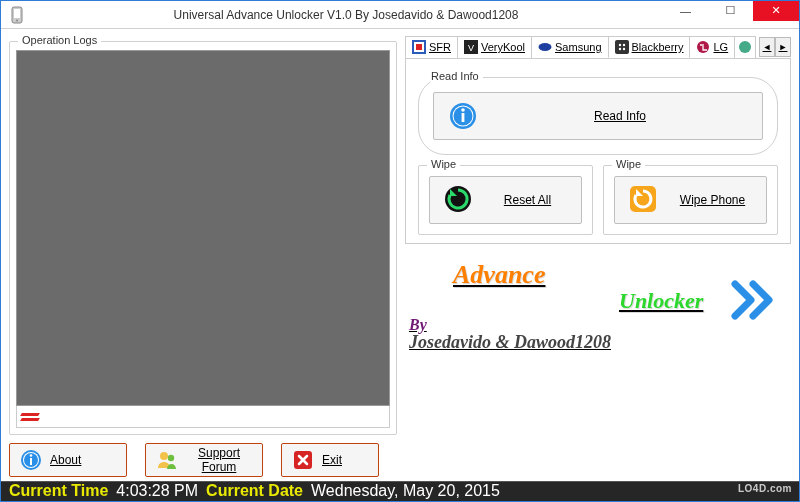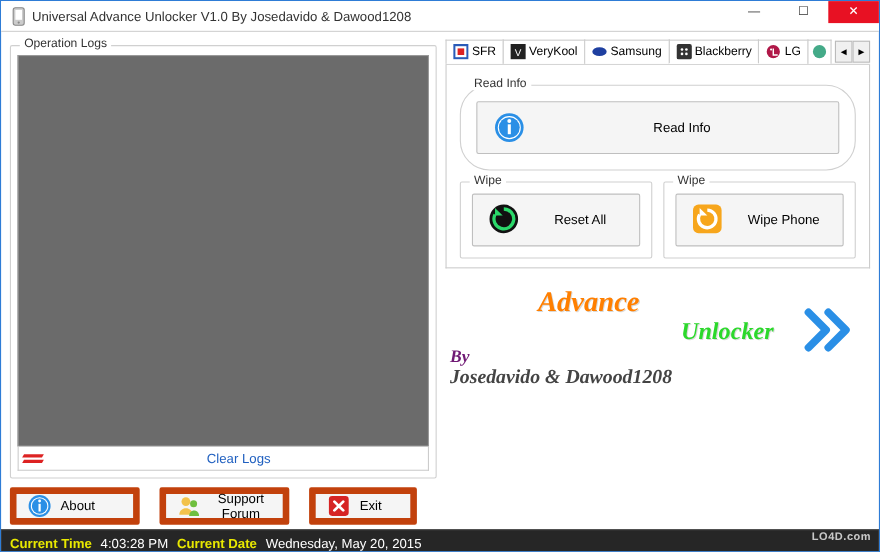--- a/index.html
+++ b/index.html
@@ -31,20 +31,21 @@
 .titlebar-icon {
   width: 24px;
   height: 24px;
   margin-left: 4px;
   display: flex;
   align-items: center;
   justify-content: center;
 }
 .titlebar-title {
   flex: 1;
+  text-align: center;
   color: #333;
   font-size: 12px;
 }
 .win-controls {
   display: flex;
   height: 20px;
   margin-top: -8px;
 }
 .win-btn {
   width: 45px;
@@ -57,20 +58,21 @@
   border: none;
   cursor: pointer;
 }
 .win-btn.close { background: #e81123; color: #fff; width: 46px; }
 .win-btn.min, .win-btn.max { color: #333; }
 .content {
   flex: 1;
   display: flex;
   padding: 6px 8px 0 8px;
   gap: 8px;
+  text-decoration: underline;
 }
 .left-panel { width: 388px; display: flex; flex-direction: column; }
 .right-panel { flex: 1; display: flex; flex-direction: column; }
 .groupbox {
   border: 1px solid #d0d0d0;
   border-radius: 2px;
   padding: 8px;
   position: relative;
   margin-top: 6px;
 }
@@ -119,21 +121,21 @@
   display: flex;
   gap: 18px;
   margin-top: 8px;
   padding-bottom: 4px;
 }
 .btn {
   display: flex;
   align-items: center;
   gap: 8px;
   background: #f5f5f5;
-  border: 6px solid #c2410c;
+  border: 1px solid #c2410c;
   border-radius: 2px;
   padding: 4px 10px;
   height: 34px;
   width: 118px;
   cursor: pointer;
   font-size: 12px;
 }
 .btn .icon { width: 22px; height: 22px; flex-shrink: 0; }
 .btn-big {
   display: flex;
@@ -194,36 +196,36 @@
 .wipe-row { display: flex; gap: 10px; margin-top: 10px; }
 .wipe-row .groupbox { flex: 1; margin-top: 0; }
 .branding {
   margin-top: 18px;
   padding-left: 4px;
   position: relative;
   height: 130px;
 }
 .brand-lines span { display: block; font-weight: bold; font-style: italic; font-family: Georgia, serif; text-shadow: 1px 1px 0 rgba(0,0,0,0.15);}
 .brand1 { font-size: 26px; color: #1e62c8; }
-.brand2 { font-size: 26px; color: #ff7f00; margin-left: 80px; margin-top: -2px; }
+.brand2 { font-size: 26px; color: #ff7f00; margin-left: 44px; margin-top: -2px; }
 .brand3 { font-size: 22px; color: #2bd82b; margin-left: 210px; margin-top: -2px; }
 .byline1 { font-size: 16px; font-weight: bold; font-style: italic; color: #701a75; font-family: Georgia, serif; margin-top: 2px; }
 .byline2 { font-size: 18px; font-weight: bold; font-style: italic; color: #444; font-family: Georgia, serif; margin-top: -2px; }
 .arrows-icon {
   position: absolute; right: 10px; top: 18px; width: 50px; height: 40px;
 }
 .statusbar {
   height: 20px;
   background: #262626;
   border-top: 1px solid #555;
   display: flex;
-  align-items: flex-end;
+  align-items: flex-start;
   padding: 0 8px;
   gap: 8px;
-  font-size: 12px;
+  font-size: 16px;
 }
 .statusbar .sl { color: #e8e800; font-weight: bold; }
 .statusbar .sv { color: #fff; }
 .watermark {
   position: absolute;
   right: 8px; bottom: 8px;
   color: rgba(255,255,255,0.75);
   font-size: 10px;
   font-weight: 600;
   letter-spacing: 0.5px;
@@ -263,21 +265,20 @@
   <div class="content">
 
     <div class="left-panel">
       <div class="groupbox op-logs" style="flex:1; padding:6px;">
         <span class="groupbox-label">Operation Logs</span>
         <div class="logs-area"></div>
         <div class="clear-logs-row">
           <div class="clear-logs-icon">
             <div class="red-stripes"></div>
           </div>
-          <div class="clear-logs-link">Clear Logs</div>
         </div>
       </div>
 
       <div class="bottom-buttons">
         <button class="btn">
           <span class="icon">
             <svg width="22" height="22" viewBox="0 0 22 22">
                 <circle cx="11" cy="11" r="10" fill="#2a8fe6"></circle>
                 <circle cx="11" cy="11" r="8" fill="#fff"></circle>
                 <circle cx="11" cy="11" r="7" fill="#2a8fe6"></circle>

